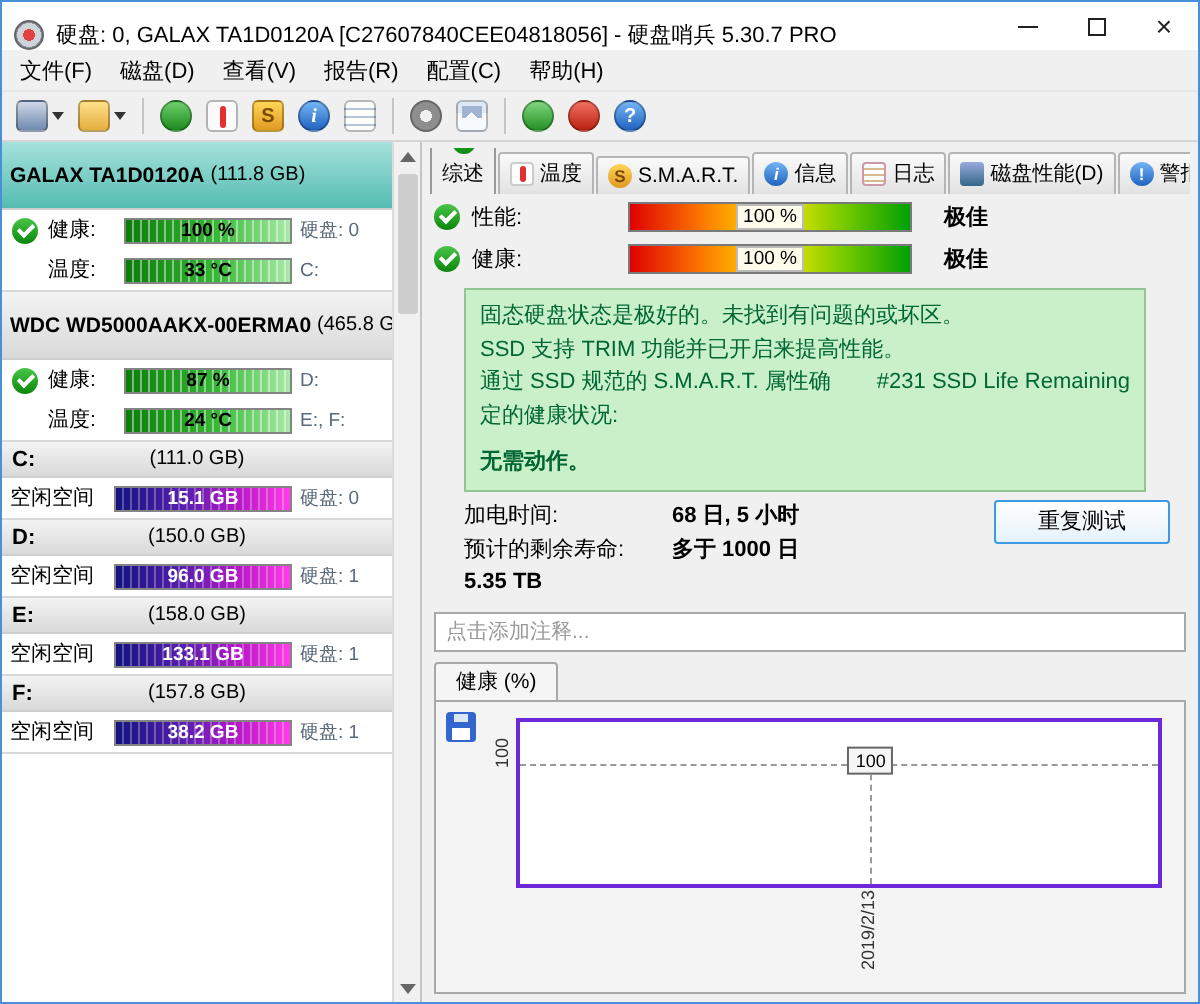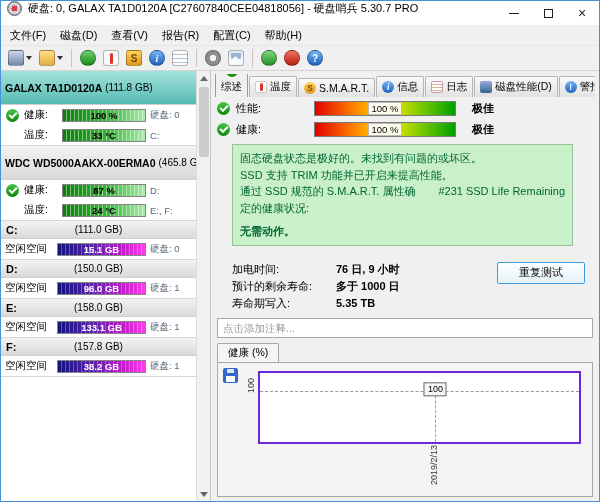--- a/index.html
+++ b/index.html
@@ -1,20 +1,20 @@
 <!DOCTYPE html>
 <html><head>
 <meta charset="utf-8">
 <style>
   * { margin:0; padding:0; box-sizing:border-box; }
   body { font-family:"Liberation Sans","DejaVu Sans",sans-serif; font-size:11px; color:#000; background:#777; }
   .window { width:600px; height:502px; border:1px solid #4a90d9; background:#f0f0f0; display:flex; flex-direction:column; overflow:hidden; }
 
   
-  .titlebar { height:24px; background:#ffffff; display:flex; align-items:flex-start; flex:0 0 auto; }
+  .titlebar { height:24px; background:#ffffff; display:flex; align-items:flex-end; flex:0 0 auto; }
   .app-icon { width:15px; height:15px; margin:0 6px; border-radius:50%; background:radial-gradient(circle at 50% 50%, #e04040 0 3px, #cfd4da 3px 6px, #8a929c 6px 8px); border:1px solid #666; flex:0 0 auto; }
   .title-text { flex:1; font-size:11px; white-space:nowrap; overflow:hidden; }
   .win-controls { display:flex; height:100%; }
   .win-btn { width:34px; height:100%; display:flex; align-items:center; justify-content:center; cursor:default; }
   .glyph-min { width:10px; border-bottom:1px solid #222; height:1px; }
   .glyph-max { width:9px; height:9px; border:1px solid #222; }
   .glyph-close { font-size:14px; line-height:1; color:#222; }
 
   
   .menubar { height:20px; background:#f0f0f0; display:flex; align-items:center; padding-left:2px; flex:0 0 auto; }
@@ -89,21 +89,21 @@
   .tic-log { background:#fcfcfc; border:1px solid #c9a; background-image:repeating-linear-gradient(#fcfcfc 0 2px, #d8b890 2px 3px); border-radius:2px; }
   .tic-perf { background:linear-gradient(#9ad,#368); border-radius:2px; }
   .tic-alert { background:linear-gradient(#74b4f4,#1f63c0); }
 
   .metric-row { display:flex; align-items:center; gap:6px; margin:4px 2px 2px 2px; flex:0 0 auto; }
   .metric-label { width:72px; }
   .metric-bar { width:142px; height:15px; border:1px solid #7a7a7a; background:linear-gradient(to right,#e00000,#ff8c00 30%,#ffe800 52%,#7ecc00 75%,#00a000); display:flex; align-items:center; justify-content:center; flex:0 0 auto; }
   .metric-chip { background:rgba(255,255,255,.92); border:1px solid #bbb; padding:0 3px; font-size:9.5px; line-height:11px; }
   .metric-rating { font-weight:bold; margin-left:10px; }
 
-  .status-box { margin:5px 22px 12px 17px; background:#c9f0c9; border:1px solid #93c493; padding:5px 7px; color:#063; line-height:1.5; flex:0 0 auto; }
+  .status-box { margin:5px 22px 0 17px; background:#c9f0c9; border:1px solid #93c493; padding:5px 7px; color:#063; line-height:1.5; flex:0 0 auto; }
   .status-line3 { display:flex; }
   .status-line3 .val { margin-left:14px; white-space:nowrap; }
   .status-line4 { font-weight:bold; margin-top:7px; }
 
   .stats { display:flex; margin:3px 10px 2px 17px; flex:0 0 auto; }
   .stats-grid { flex:1; }
   .stat-row { display:flex; align-items:center; height:17px; }
   .stat-label { width:104px; }
   .stat-value { font-weight:bold; }
   .retest { width:88px; height:22px; margin-top:1px; border:1px solid #3b9ae0; background:linear-gradient(#fefefe,#e5f2fb); font-size:11px; font-family:inherit; border-radius:2px; }
@@ -387,28 +387,27 @@
           <span>通过 SSD 规范的 S.M.A.R.T. 属性确定的健康状况:</span>
           <span class="val">#231 SSD Life Remaining</span>
         </div>
         <div class="status-line4">无需动作。</div>
       </div>
 
       <div class="stats">
         <div class="stats-grid">
           <div class="stat-row">
             <span class="stat-label">加电时间:</span>
-            <span class="stat-value">76 日, 9 小时</span>
+            <span class="stat-value">68 日, 5 小时</span>
           </div>
           <div class="stat-row">
             <span class="stat-label">预计的剩余寿命:</span>
             <span class="stat-value">多于 1000 日</span>
           </div>
           <div class="stat-row">
-            <span class="stat-label">寿命期写入:</span>
             <span class="stat-value">5.35 TB</span>
           </div>
         </div>
         <button class="retest">重复测试</button>
       </div>
 
       <input class="comment" type="text" placeholder="点击添加注释..." style="">
 
       <div class="chart-section">
         <div class="chart-tabs">

